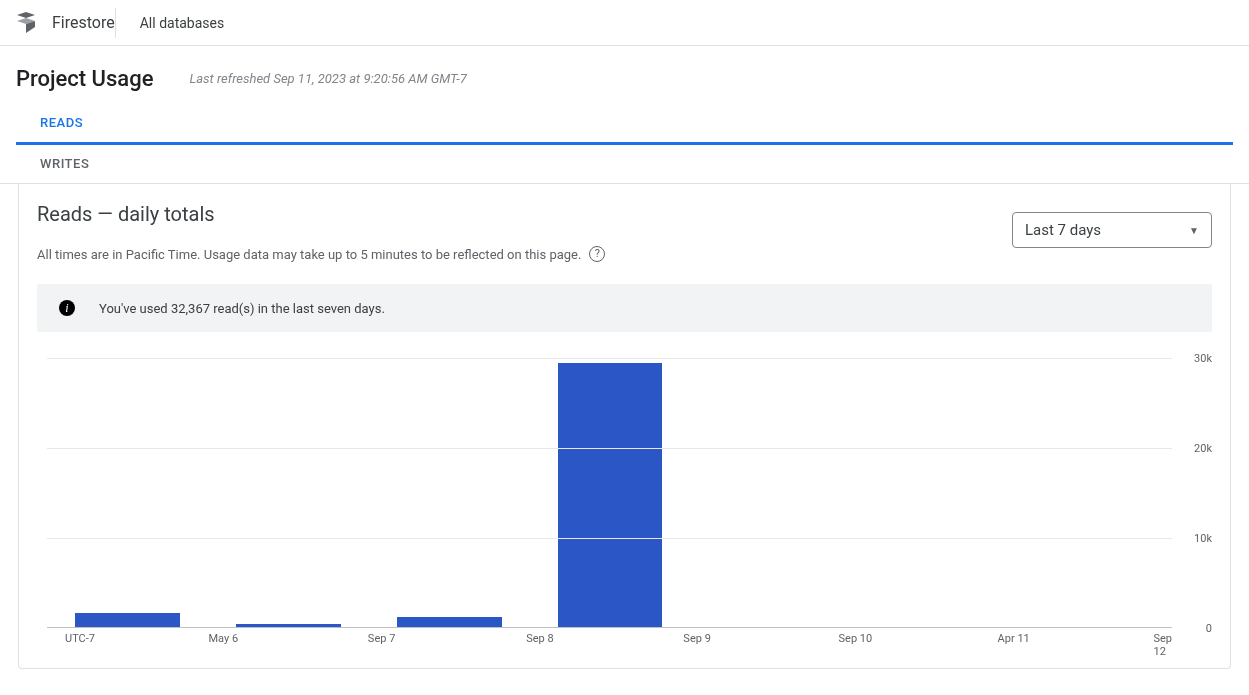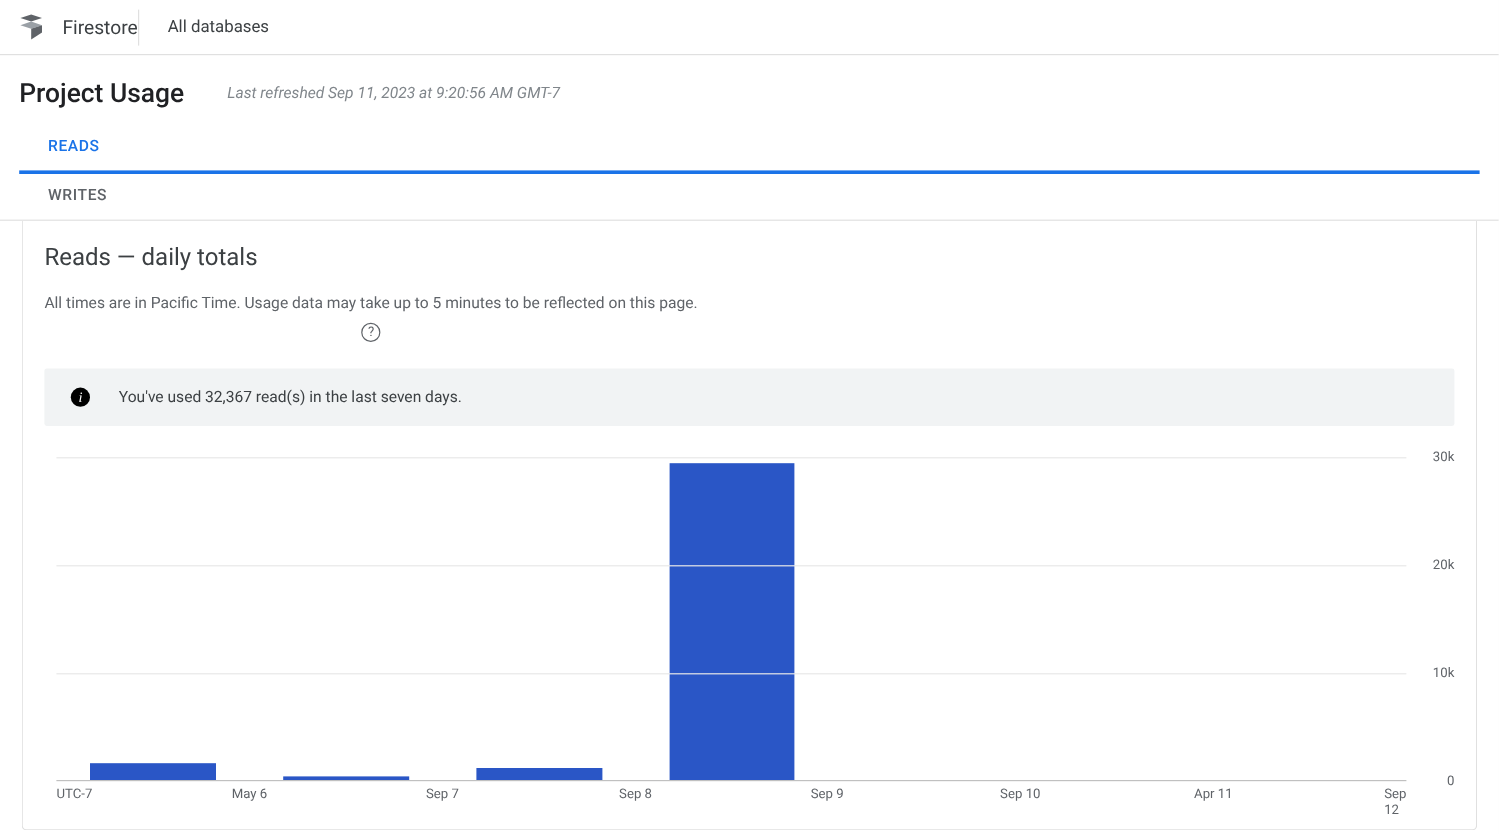--- a/index.html
+++ b/index.html
@@ -71,21 +71,21 @@
     width: 200px; height: 36px;
     padding: 0 12px;
     border: 1px solid #80868b;
     border-radius: 4px;
     font-size: 15px;
     cursor: pointer;
     margin-top: 10px;
   }
   .time-select .arrow { font-size: 10px; color: #5f6368; }
 
-  .subnote-row { display: flex; align-items: center; gap: 8px; margin-top: 20px; flex-direction: column; }
+  .subnote-row { display: flex; align-items: center; gap: 8px; margin-top: 20px; }
   .subnote { font-size: 13px; color: #5f6368; }
   .help-ico {
     width: 16px; height: 16px;
     border: 1.4px solid #5f6368; border-radius: 50%;
     font-size: 11px; text-align: center; line-height: 14px; color: #5f6368;
   }
 
   .info-banner {
     display: flex; align-items: center; gap: 24px;
     background: #f1f3f4;
@@ -119,21 +119,21 @@
     font-size: 11px; color: #5f6368;
     transform: translateY(-50%);
   }
   .bars { position: absolute; inset: 0; }
   .bar {
     position: absolute; bottom: 0;
     background: #2a56c6;
   }
   .xaxis {
     position: relative;
-    margin: 4px 40px 0 10px;
+    margin: 4px 40px 0 28px;
     height: 18px;
   }
   .xlabel {
     position: absolute; top: 0;
     font-size: 11px; color: #5f6368;
     transform: translateX(-50%);
   }
   .xlabel.first { transform: none; }
   .xlabel.last  { transform: translateX(-100%); }
 </style>
@@ -164,20 +164,24 @@
   </div>
 
 <div class="card">
   <div class="card-header-row">
     <div>
       <div class="chart-title">Reads — daily totals</div>
       <div class="subnote-row">
         <span class="subnote">All times are in Pacific Time. Usage data may take up to 5 minutes to be reflected on this page.</span>
         <span class="help-ico">?</span>
       </div>
+    </div>
+    <div class="time-select">
+      <span>Last 7 days</span>
+      <span class="arrow">▼</span>
     </div>
   </div>
 
   <div class="info-banner">
     <span class="info-ico">i</span>
     <span>You've used 32,367 read(s) in the last seven days.</span>
   </div>
 
   <div class="chart-outer">
     <div class="chart-plot" id="plot">

